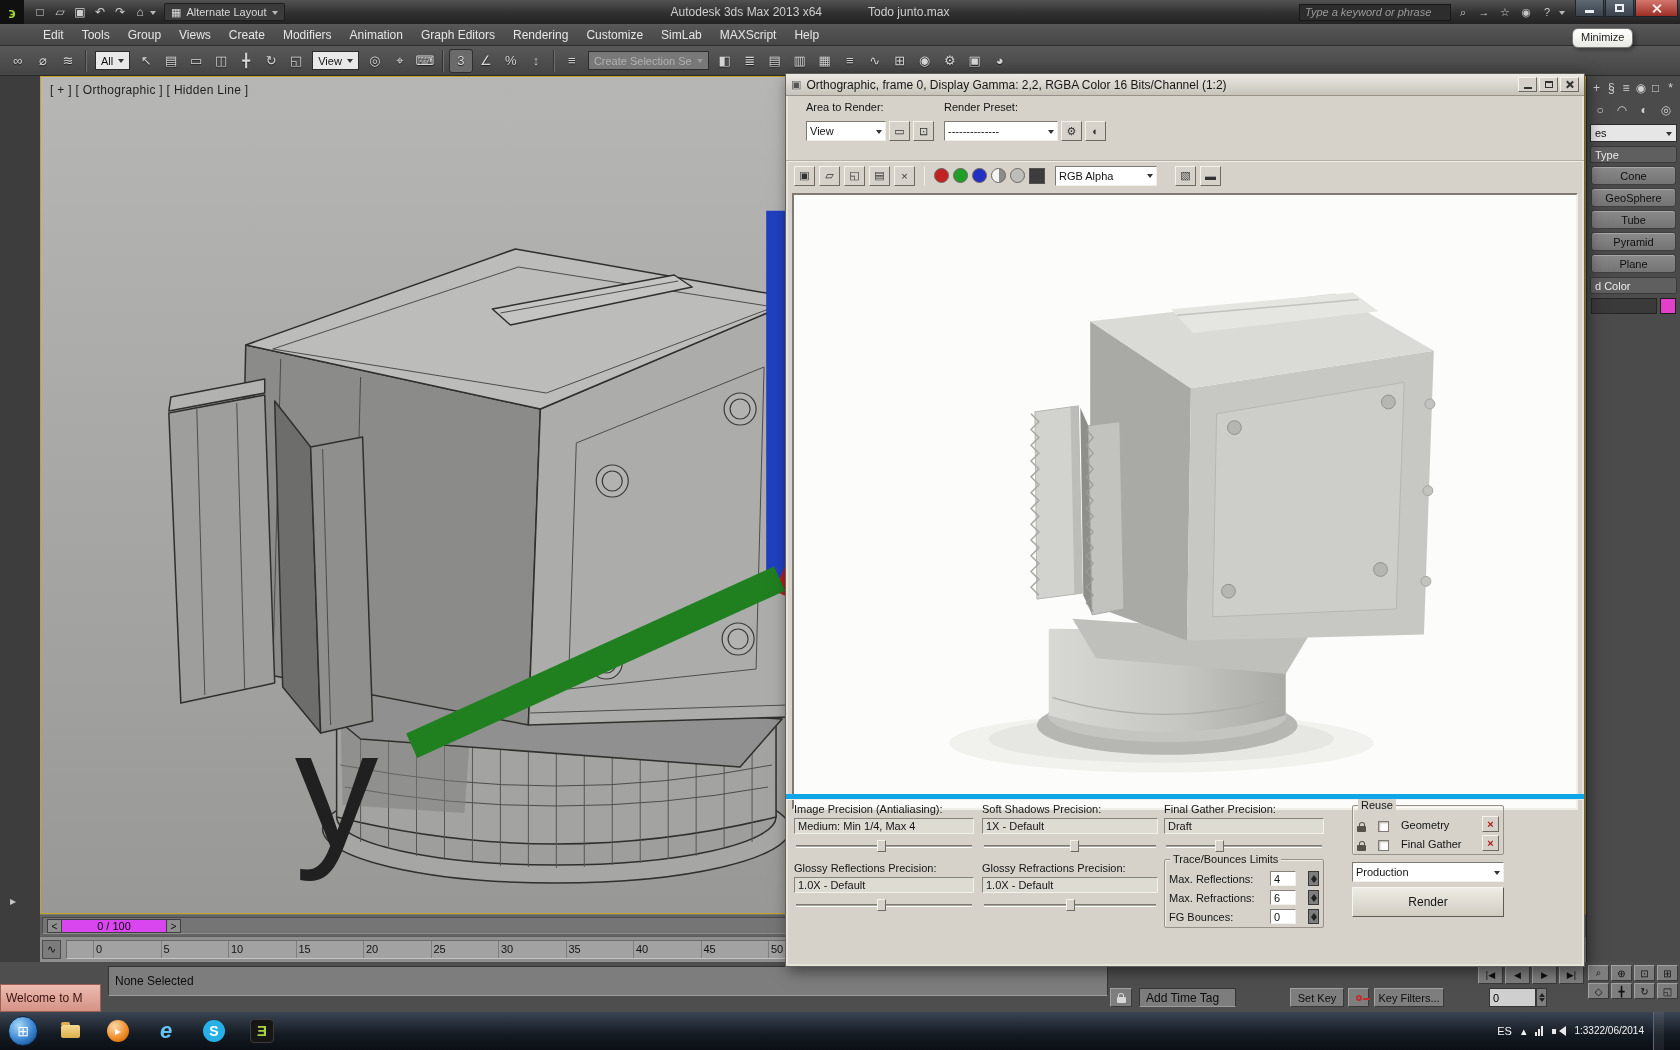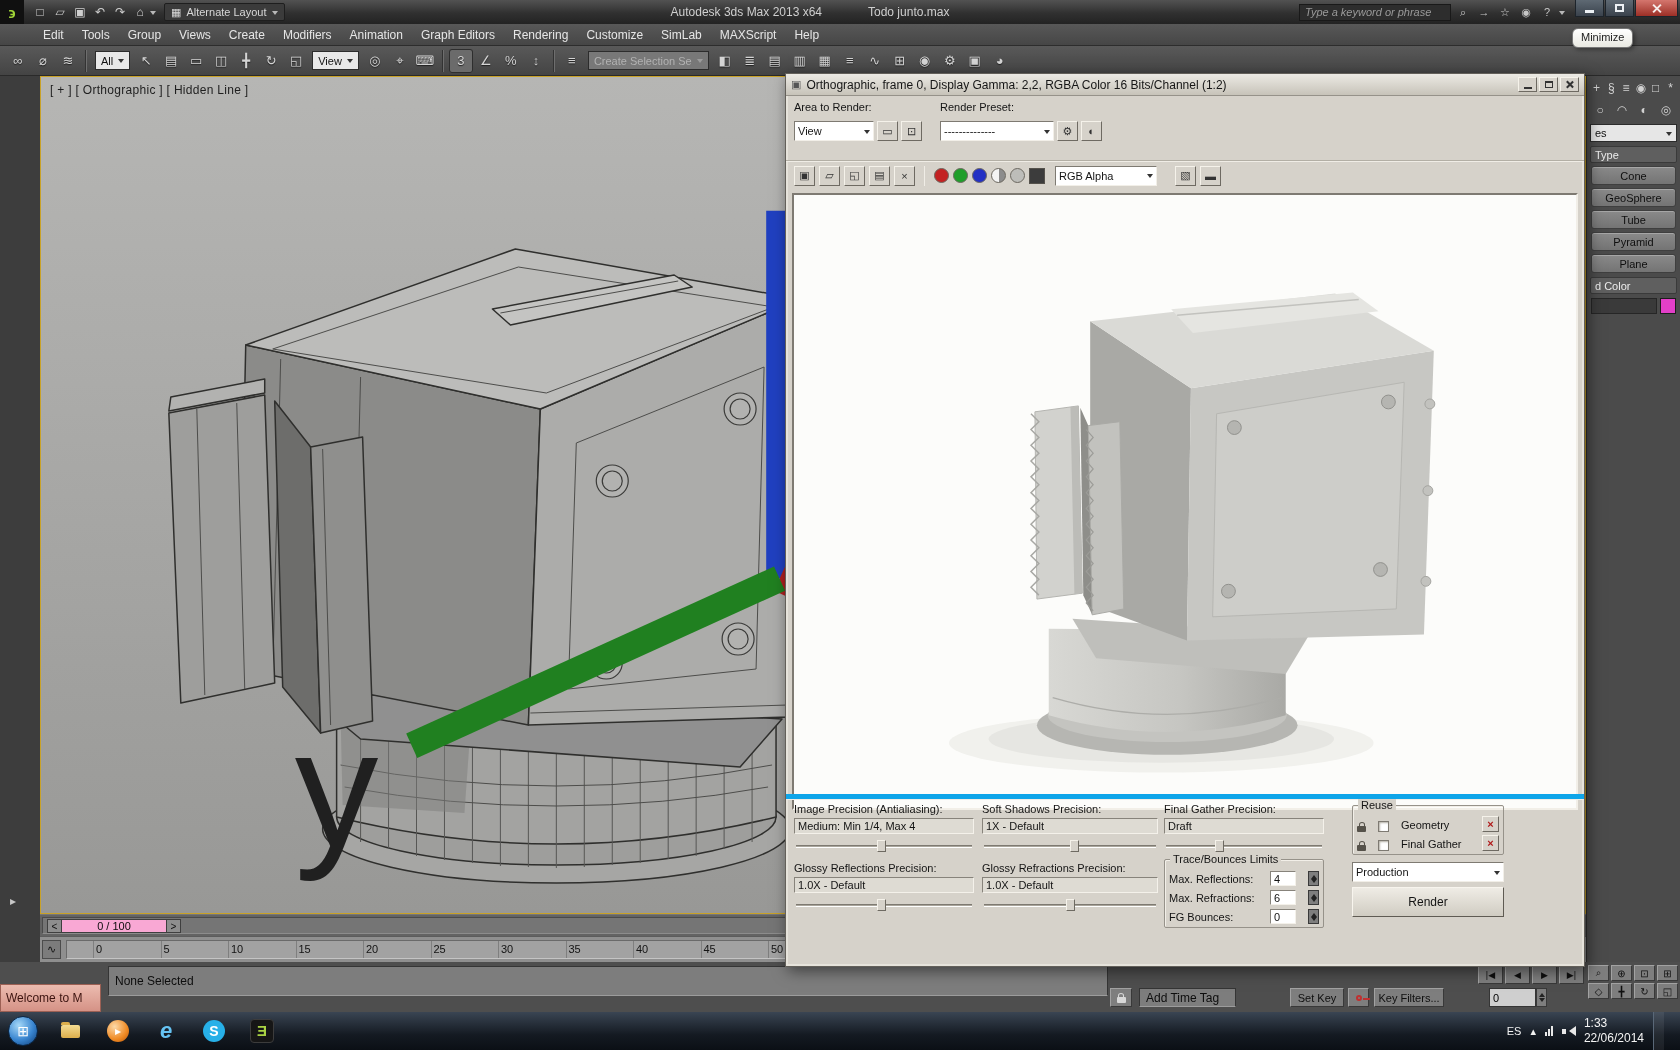--- a/index.html
+++ b/index.html
@@ -48,21 +48,21 @@
   .viewport{position:absolute;left:40px;top:76px;width:1546px;height:838px;border:1px solid #c9a227;background:#a8a8a6;overflow:hidden;z-index:1}
   .viewport svg{position:absolute;left:0;top:0;width:100%;height:100%}
   .vp-label{position:absolute;left:9px;top:6px;font-size:12px;color:#1f1f1f;letter-spacing:.3px}
   .vp-axis{position:absolute;left:10px;bottom:12px;width:64px;height:50px}
 
   
   .timeslider{position:absolute;left:40px;top:914px;width:1546px;height:22px;background:#636363;border-top:1px solid #777;z-index:2}
   .ts-track{position:absolute;left:2px;right:2px;top:2px;bottom:2px;background:#757575;border:1px solid #4a4a4a;border-bottom-color:#8c8c8c}
   .ts-thumb{position:absolute;left:4px;top:1px;height:14px;display:flex}
   .ts-btn{width:15px;height:14px;background:#8e8e8e;border:1px solid #3f3f3f;color:#111;font-size:10px;display:flex;align-items:center;justify-content:center}
-  .ts-val{width:104px;height:14px;background:#f9a8d4;border:1px solid #3f3f3f;border-left:none;border-right:none;color:#0c0c0c;font-size:11px;display:flex;align-items:center;justify-content:center}
+  .ts-val{width:104px;height:14px;background:#d946ef;border:1px solid #3f3f3f;border-left:none;border-right:none;color:#0c0c0c;font-size:11px;display:flex;align-items:center;justify-content:center}
   .trackbar{position:absolute;left:40px;top:936px;width:1546px;height:26px;background:#8f8f8f;border-top:1px solid #5c5c5c;z-index:2}
   .tb-mini{position:absolute;left:2px;top:3px;width:19px;height:19px;background:#7c7c7c;border:1px solid #4c4c4c;color:#151515;font-size:11px;display:flex;align-items:center;justify-content:center}
   .ruler{position:absolute;left:26px;right:3px;top:3px;bottom:3px;background:#a2a2a2;border:1px solid #6a6a6a;border-bottom-color:#c4c4c4;display:flex;padding-left:26px}
   .tick{width:67.5px;font-size:11px;color:#131313;padding-top:2px;border-left:1px solid #7f7f7f;padding-left:2px}
 
   
   .statusbar{position:absolute;left:0;top:962px;width:1680px;height:50px;background:#4e4e4e;z-index:3}
   .sunk{background:#7d7d7d;border:1px solid #353535;border-bottom-color:#9c9c9c;color:#0d0d0d;font-size:12px;display:flex;align-items:center;padding:0 6px}
   .sel-field{position:absolute;left:108px;top:4px;width:1000px;height:30px}
   .prompt-field{position:absolute;left:108px;top:26px;width:925px;height:19px}
@@ -100,21 +100,21 @@
   [data-name="internet-explorer-taskbar-icon"] .glyph{color:#66c4f4;font-size:22px;font-style:italic;font-weight:bold}
   [data-name="skype-taskbar-icon"] .glyph{width:22px;height:22px;border-radius:50%;background:#27b0e8;color:#fff;font-weight:bold;font-size:14px;line-height:22px;text-align:center}
   [data-name="3ds-max-taskbar-icon"] .glyph{width:24px;height:24px;border-radius:4px;background:#161616;border:1px solid #3c3c3c;color:#a9d243;font-weight:bold;font-size:15px;line-height:22px;text-align:center}
   .tray{margin-left:auto;display:flex;align-items:center;gap:9px;padding-right:16px;color:#fff;height:100%}
   .tray-txt{font-size:11px;color:#f2f2f2}
   .netbars{display:flex;align-items:flex-end;gap:1px}
   .netbars i{display:block;width:2px;background:#e8e8e8}
   .speaker{width:13px;height:11px;position:relative}
   .speaker::before{content:'';position:absolute;left:0;top:3px;width:4px;height:5px;background:#e8e8e8}
   .speaker::after{content:'';position:absolute;left:2px;top:0;border:5.5px solid transparent;border-right:7px solid #e8e8e8}
-  .clock{display:flex;flex-direction:column;align-items:flex-start;font-size:12px;line-height:1.25;color:#f4f4f4}
+  .clock{display:flex;align-items:center;font-size:10px;line-height:1.25;color:#f4f4f4}
   .showdesk{width:11px;height:100%;border-left:1px solid #56open;border-left:1px solid #5a6878;background:rgba(255,255,255,.07)}
 
   
   .cmdpanel{position:absolute;left:1586px;top:76px;width:94px;height:886px;background:#4b4b4b;border-left:1px solid #2e2e2e;z-index:2}
   .cp-tabs,.cp-cats{display:flex;gap:2px;padding:3px 3px 1px}
   .cp-ico{width:20px;height:18px;color:#d2d2d2;font-size:12px;display:flex;align-items:center;justify-content:center}
   .cp-combo{height:18px;margin:4px 3px;background:#e6e6e6;border:1px solid #2c2c2c;font-size:11px;color:#111;display:flex;align-items:center;justify-content:space-between;padding:0 4px}
   .cp-roll{height:17px;margin:4px 3px 2px;background:#5f5f5f;border-radius:2px;border:1px solid #3a3a3a;color:#ececec;font-size:11px;display:flex;align-items:center;padding-left:4px}
   .cp-btn{height:19px;margin:3px 4px;background:linear-gradient(#8a8a8a,#747474);border:1px solid #3f3f3f;border-radius:3px;box-shadow:inset 0 1px 0 #a6a6a6;color:#0f0f0f;font-size:11px;display:flex;align-items:center;justify-content:center}
   .cp-namerow{display:flex;gap:3px;margin:4px;align-items:center}
@@ -125,21 +125,21 @@
   .rfw{position:absolute;left:785px;top:73px;width:800px;height:894px;background:#d6d2ca;border:1px solid #63605a;box-shadow:3px 4px 14px rgba(0,0,0,.5),inset 0 0 0 2px #e6e3db;z-index:30;font-size:11px;color:#141414}
   .rfw-title{height:22px;background:linear-gradient(#eceae4,#c7c3b9);border-bottom:1px solid #96928a;display:flex;align-items:center;padding:0 5px;gap:5px}
   .rfw-title-text{font-size:12px;color:#161616;white-space:nowrap;overflow:hidden}
   .rfw-wbtns{margin-left:auto;display:flex;gap:2px}
   .rfw-wb{width:19px;height:15px;background:#d6d2ca;border:1px solid;border-color:#f5f2ea #6e6a62 #6e6a62 #f5f2ea;display:flex;align-items:center;justify-content:center}
   .i-min2{width:8px;height:2px;background:#333;margin-top:7px}
   .i-max2{width:8px;height:7px;border:1.5px solid #333;border-top-width:2.5px}
   .i-x2{position:relative;width:9px;height:9px}
   .i-x2::before,.i-x2::after{content:'';position:absolute;left:4px;top:0;width:1.6px;height:9px;background:#333}
   .i-x2::before{transform:rotate(45deg)} .i-x2::after{transform:rotate(-45deg)}
-  .rfw-controls{display:flex;gap:18px;padding:5px 8px 3px;height:64px}
+  .rfw-controls{display:flex;gap:10px;padding:5px 20px 3px;height:64px}
   .ctrl-col{display:flex;flex-direction:column;gap:7px}
   .ctrl-row{display:flex;gap:3px;align-items:center}
   .lcombo{height:20px;background:#fff;border:1px solid;border-color:#7e7a72 #f2efe8 #f2efe8 #7e7a72;display:flex;align-items:center;justify-content:space-between;padding:0 3px;gap:4px}
   .sqbtn{width:21px;height:20px;background:#d6d2ca;border:1px solid;border-color:#f5f2ea #6e6a62 #6e6a62 #f5f2ea;display:flex;align-items:center;justify-content:center;color:#333;font-size:11px}
   .rfw-tools{height:30px;border-top:1px solid #b3afa5;box-shadow:inset 0 1px 0 #f0ede6;display:flex;align-items:center;gap:4px;padding:0 8px}
   .dot{width:15px;height:15px;border-radius:50%;border:1px solid #6c6860}
   .dot.mono{background:linear-gradient(90deg,#f4f4f4 50%,#8c8c8c 50%)}
   .dot.alpha{background:#bdbdb9}
   .bg-swatch{width:16px;height:16px;border:1px solid #55524c}
   .vsep{width:1px;height:20px;background:#a9a59b;border-right:1px solid #f0ede6;margin:0 5px}

